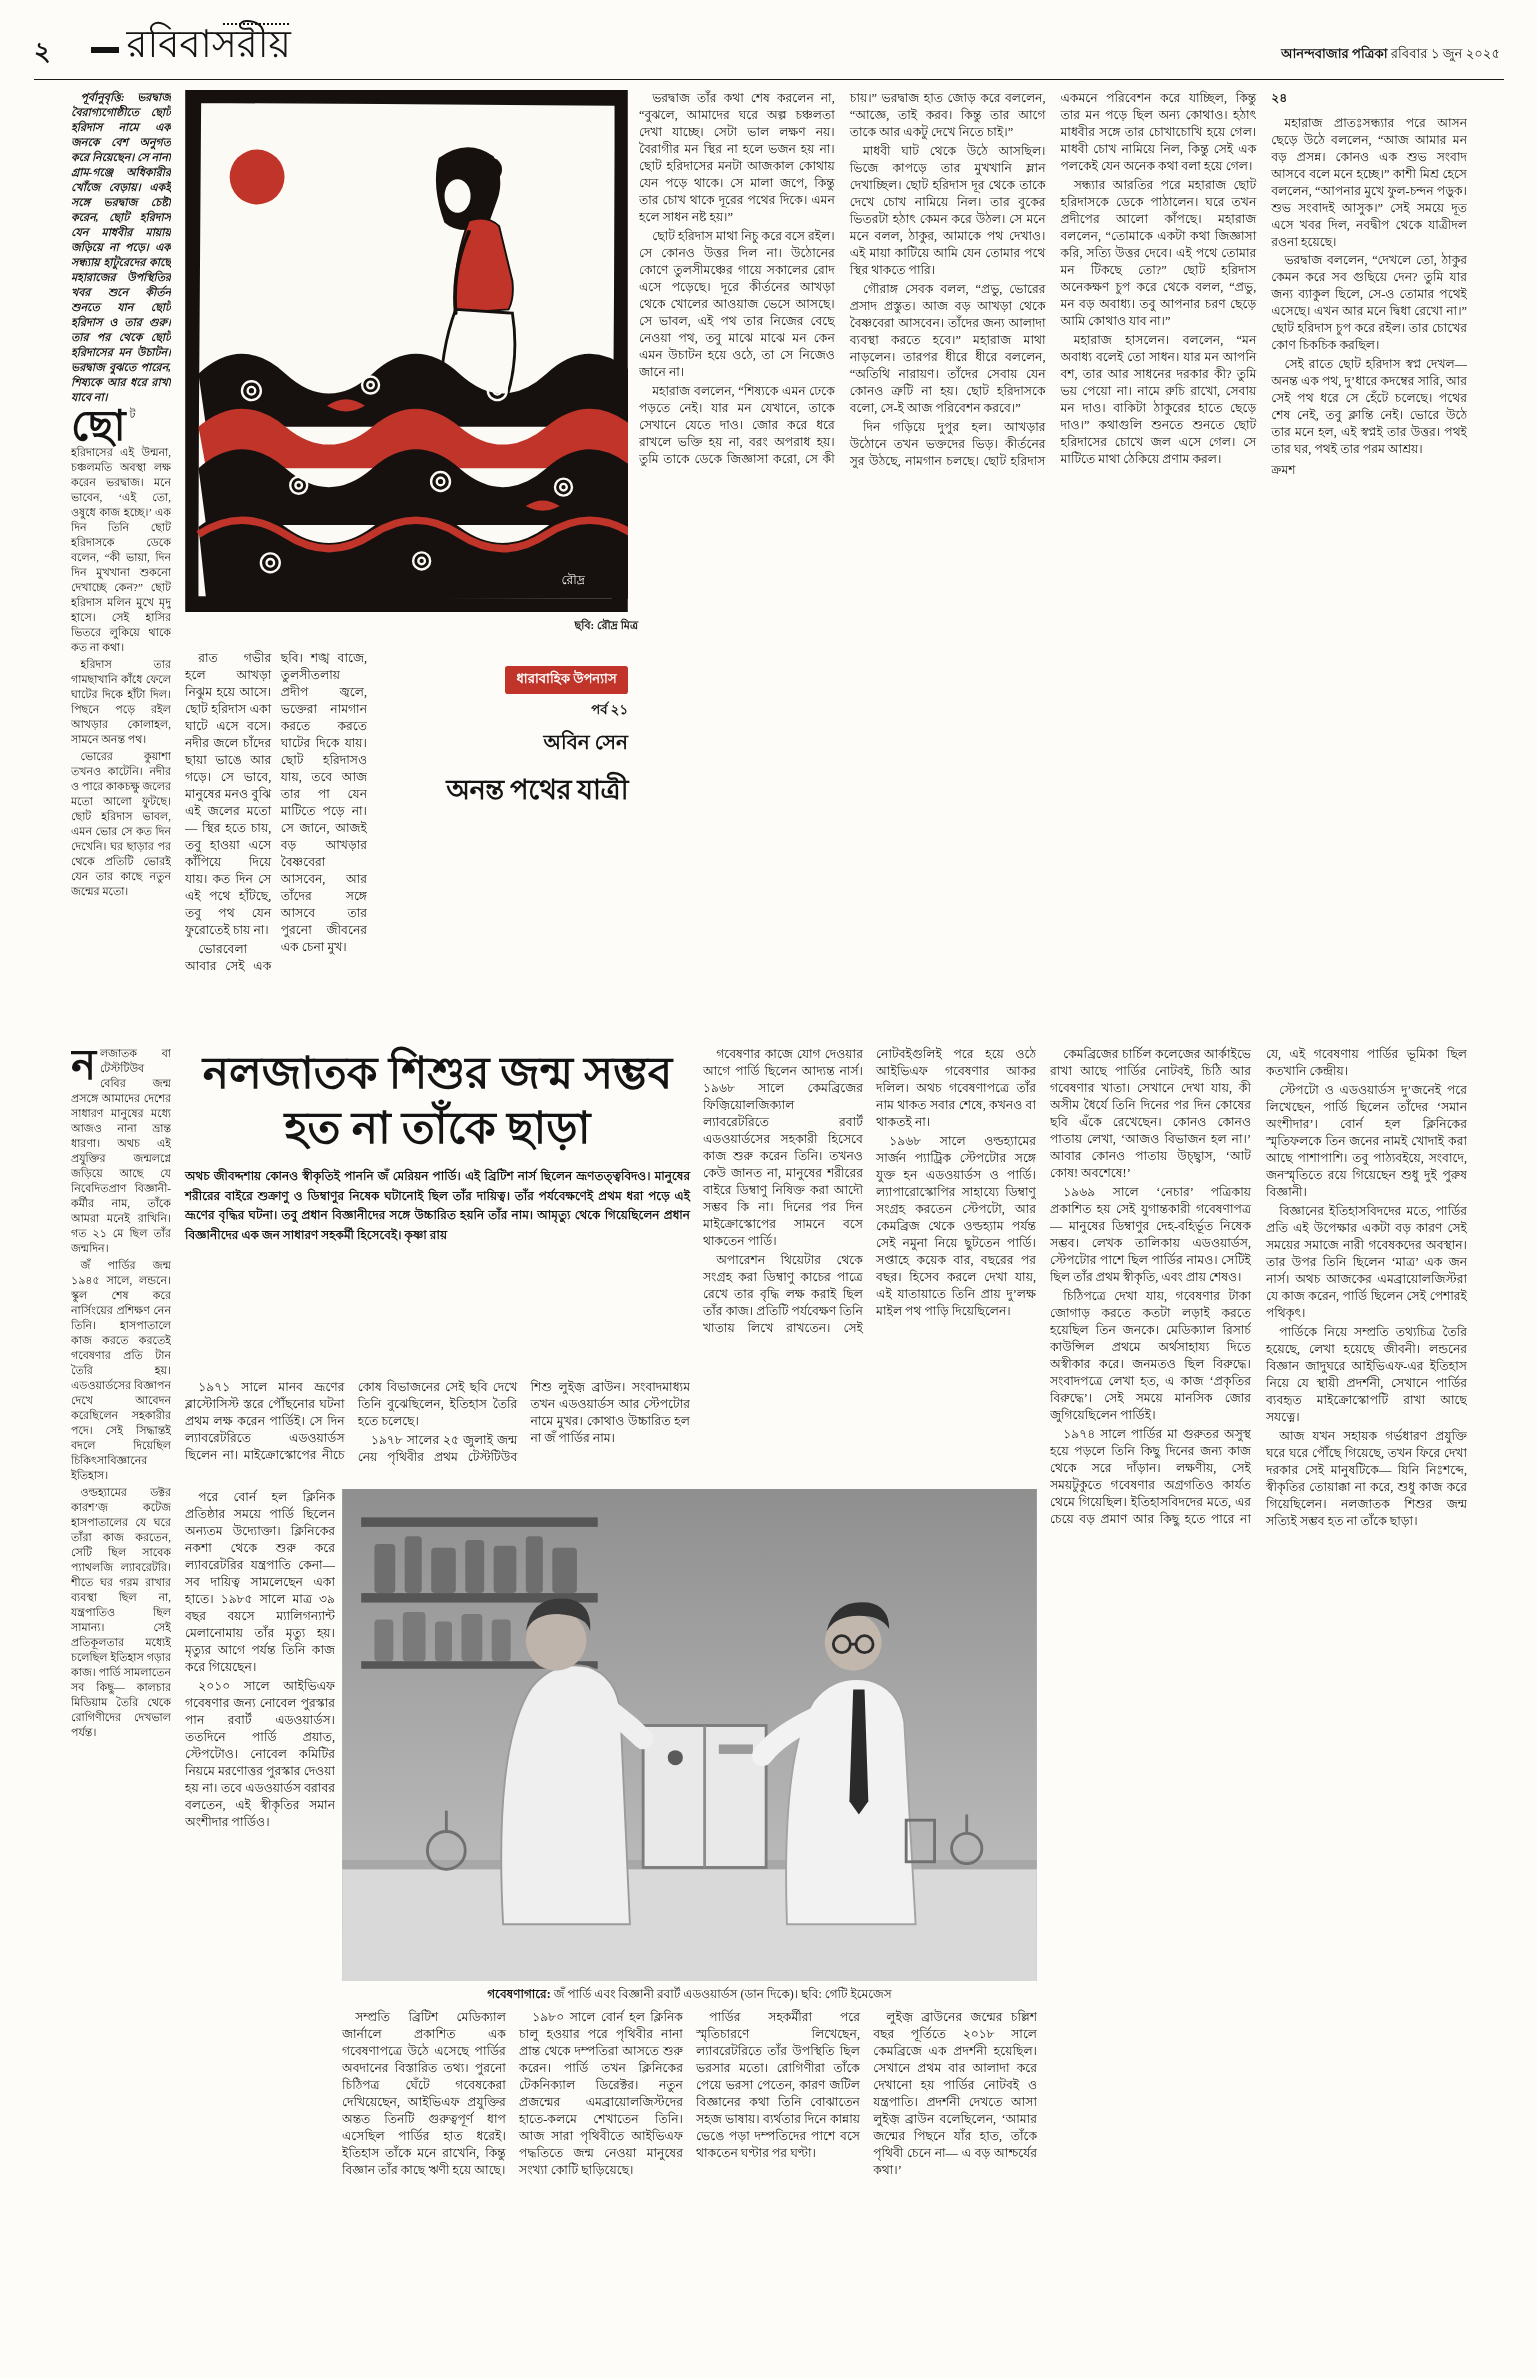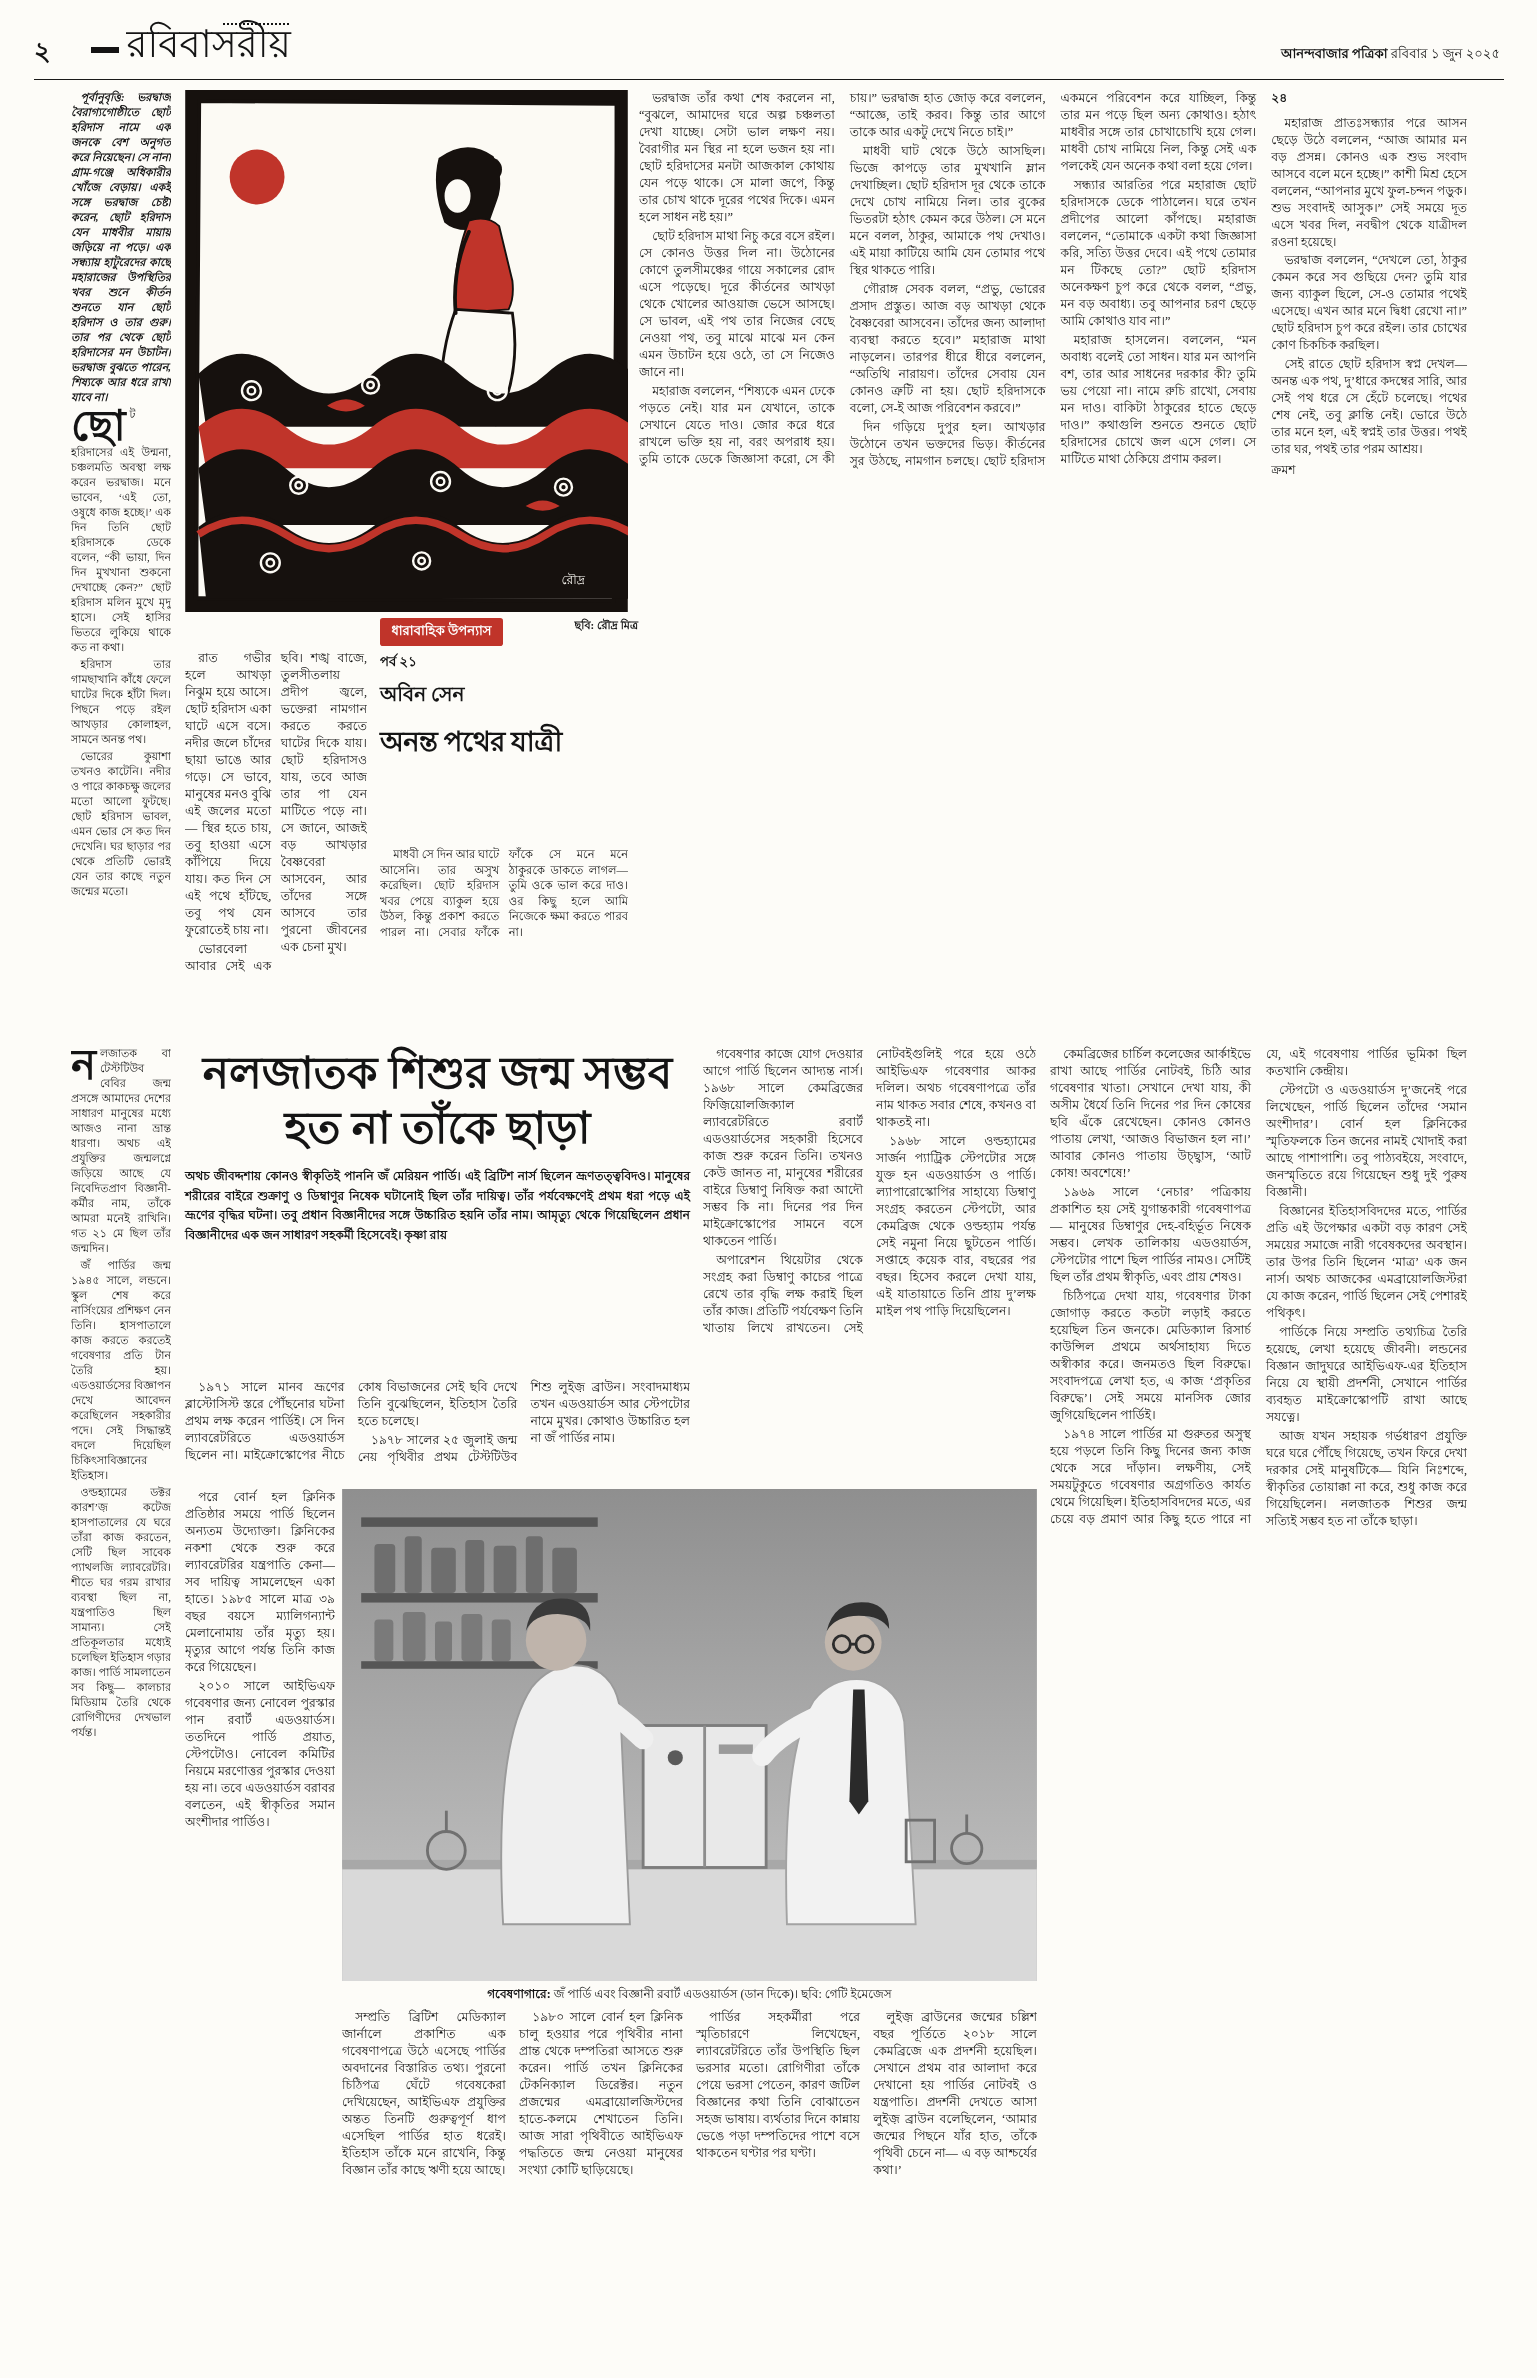--- a/index.html
+++ b/index.html
@@ -29,21 +29,21 @@
   .dropcap{float:left;font-weight:bold;padding:0 3.8px 0 0;}
   .dc-big{font-size:42px;line-height:38px;}
   .opening-p{text-indent:0 !important;}
   
   .novel{position:absolute;left:71px;top:90px;width:1396px;height:946px;}
   .nv-leftcol{position:absolute;left:0;top:0;width:100px;height:946px;}
   .nv-synopsis{font-size:11px;line-height:14.7px;font-weight:bold;font-style:italic;text-align:justify;margin:0 0 13.2px 0;}
   .nv-illu{position:absolute;left:114px;top:0;width:443px;height:522px;}
   .nv-caption{position:absolute;left:124px;top:527px;width:443px;font-size:11px;font-weight:bold;text-align:right;}
   .nv-midcol{position:absolute;left:114px;top:560px;width:182px;height:386px;column-count:2;column-gap:9.5px;}
-  .nv-headblock{position:absolute;left:309px;top:528px;width:248px;text-align:left;}
+  .nv-headblock{position:absolute;left:309px;top:576px;width:248px;text-align:right;}
   .nv-badge{display:inline-block;background:#c0342a;color:#fff;font-weight:bold;font-size:13.2px;padding:2.8px 11.4px;border-radius:2.8px;}
   .nv-episode{font-size:13.2px;font-weight:bold;margin-top:6.6px;}
   .nv-author{font-size:20px;font-weight:bold;margin-top:4.7px;}
   .nv-title{font-size:27.4px;font-weight:bold;margin-top:9.5px;white-space:nowrap;letter-spacing:-0.5px;}
   .nv-undertitle{position:absolute;left:309px;top:757px;width:248px;height:189px;column-count:2;column-gap:9.5px;}
   .nv-undertitle p{font-size:11.4px;line-height:15.6px;}
   .nv-rightcols{position:absolute;left:568px;top:0;width:828px;height:946px;column-count:4;column-gap:15px;}
   .chapter-marker{text-align:center;font-weight:bold;font-size:14px;text-indent:0 !important;margin:7.6px 0 !important;}
   .continued{text-align:right;font-weight:normal;font-size:12.3px;text-indent:0 !important;margin-top:3.8px !important;}
   
@@ -149,25 +149,20 @@
         </div>
     </div>
 
     <div class="nv-headblock">
       <div class="nv-badge">ধারাবাহিক উপন্যাস</div>
       <div class="nv-episode">পর্ব ২১</div>
       <div class="nv-author">অবিন সেন</div>
       <div class="nv-title">অনন্ত পথের যাত্রী</div>
     </div>
 
-    <div class="nv-undertitle tf">
-      <div>
-          <p>মাধবী সে দিন আর ঘাটে আসেনি। তার অসুখ করেছিল। ছোট হরিদাস খবর পেয়ে ব্যাকুল হয়ে উঠল, কিন্তু প্রকাশ করতে পারল না। সেবার ফাঁকে ফাঁকে সে মনে মনে ঠাকুরকে ডাকতে লাগল— তুমি ওকে ভাল করে দাও। ওর কিছু হলে আমি নিজেকে ক্ষমা করতে পারব না।</p>
-        </div>
-    </div>
 
     <div class="nv-rightcols tf">
       <div>
           <p>ভরদ্বাজ তাঁর কথা শেষ করলেন না, “বুঝলে, আমাদের ঘরে অল্প চঞ্চলতা দেখা যাচ্ছে। সেটা ভাল লক্ষণ নয়। বৈরাগীর মন স্থির না হলে ভজন হয় না। ছোট হরিদাসের মনটা আজকাল কোথায় যেন পড়ে থাকে। সে মালা জপে, কিন্তু তার চোখ থাকে দূরের পথের দিকে। এমন হলে সাধন নষ্ট হয়।”</p>
           <p>ছোট হরিদাস মাথা নিচু করে বসে রইল। সে কোনও উত্তর দিল না। উঠোনের কোণে তুলসীমঞ্চের গায়ে সকালের রোদ এসে পড়েছে। দূরে কীর্তনের আখড়া থেকে খোলের আওয়াজ ভেসে আসছে। সে ভাবল, এই পথ তার নিজের বেছে নেওয়া পথ, তবু মাঝে মাঝে মন কেন এমন উচাটন হয়ে ওঠে, তা সে নিজেও জানে না।</p>
           <p>মহারাজ বললেন, “শিষ্যকে এমন ঢেকে পড়তে নেই। যার মন যেখানে, তাকে সেখানে যেতে দাও। জোর করে ধরে রাখলে ভক্তি হয় না, বরং অপরাধ হয়। তুমি তাকে ডেকে জিজ্ঞাসা করো, সে কী চায়।” ভরদ্বাজ হাত জোড় করে বললেন, “আজ্ঞে, তাই করব। কিন্তু তার আগে তাকে আর একটু দেখে নিতে চাই।”</p>
           <p>মাধবী ঘাট থেকে উঠে আসছিল। ভিজে কাপড়ে তার মুখখানি ম্লান দেখাচ্ছিল। ছোট হরিদাস দূর থেকে তাকে দেখে চোখ নামিয়ে নিল। তার বুকের ভিতরটা হঠাৎ কেমন করে উঠল। সে মনে মনে বলল, ঠাকুর, আমাকে পথ দেখাও। এই মায়া কাটিয়ে আমি যেন তোমার পথে স্থির থাকতে পারি।</p>
           <p>গৌরাঙ্গ সেবক বলল, “প্রভু, ভোরের প্রসাদ প্রস্তুত। আজ বড় আখড়া থেকে বৈষ্ণবেরা আসবেন। তাঁদের জন্য আলাদা ব্যবস্থা করতে হবে।” মহারাজ মাথা নাড়লেন। তারপর ধীরে ধীরে বললেন, “অতিথি নারায়ণ। তাঁদের সেবায় যেন কোনও ত্রুটি না হয়। ছোট হরিদাসকে বলো, সে-ই আজ পরিবেশন করবে।”</p>
           <p>দিন গড়িয়ে দুপুর হল। আখড়ার উঠোনে তখন ভক্তদের ভিড়। কীর্তনের সুর উঠছে, নামগান চলছে। ছোট হরিদাস একমনে পরিবেশন করে যাচ্ছিল, কিন্তু তার মন পড়ে ছিল অন্য কোথাও। হঠাৎ মাধবীর সঙ্গে তার চোখাচোখি হয়ে গেল। মাধবী চোখ নামিয়ে নিল, কিন্তু সেই এক পলকেই যেন অনেক কথা বলা হয়ে গেল।</p>
           <p>সন্ধ্যার আরতির পরে মহারাজ ছোট হরিদাসকে ডেকে পাঠালেন। ঘরে তখন প্রদীপের আলো কাঁপছে। মহারাজ বললেন, “তোমাকে একটা কথা জিজ্ঞাসা করি, সত্যি উত্তর দেবে। এই পথে তোমার মন টিকছে তো?” ছোট হরিদাস অনেকক্ষণ চুপ করে থেকে বলল, “প্রভু, মন বড় অবাধ্য। তবু আপনার চরণ ছেড়ে আমি কোথাও যাব না।”</p>

